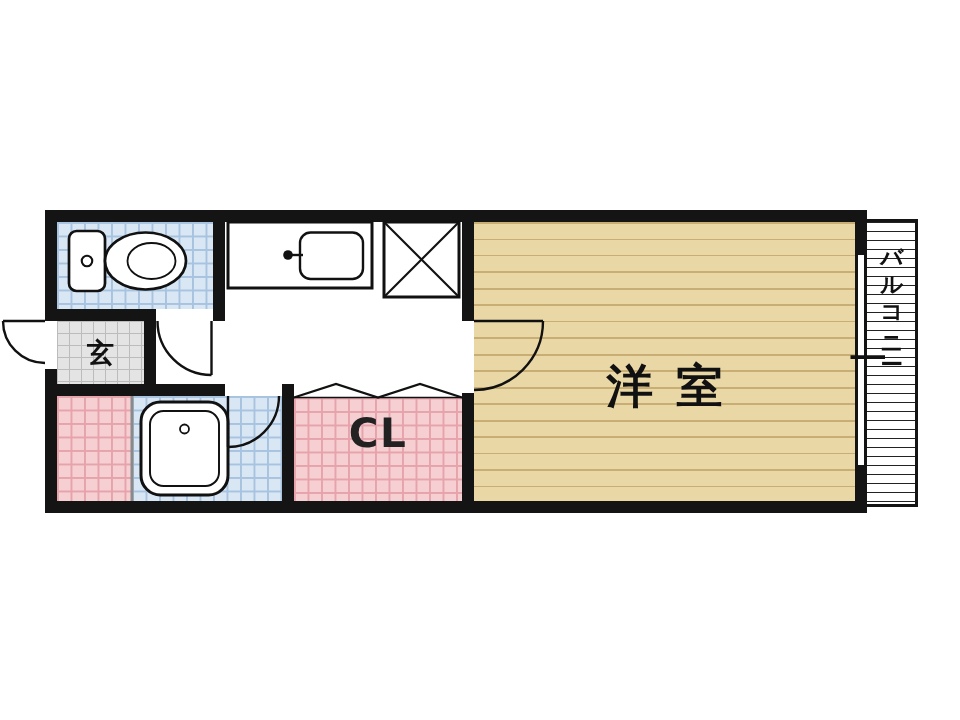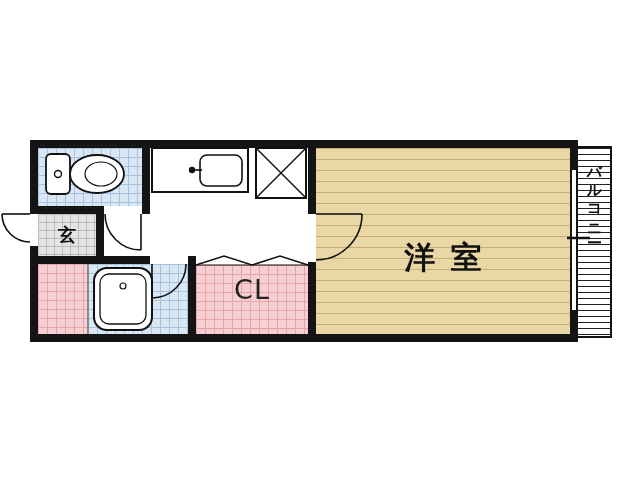--- a/index.html
+++ b/index.html
@@ -43,21 +43,21 @@
   .room-label{
     position:absolute;display:flex;flex-direction:column;
     align-items:center;justify-content:center;row-gap:10px;
     color:#111;
   }
   .room-name{font-size:31px;font-weight:600;letter-spacing:.5em;margin-left:.5em;}
   .room-size{font-size:30px;font-weight:600;letter-spacing:.05em;}
   .cl-label{
     position:absolute;left:196px;top:264px;width:112px;height:50px;
     display:flex;align-items:center;justify-content:center;
-    font-size:27px;font-weight:400;letter-spacing:1px;color:#222;
+    font-size:27px;font-weight:700;letter-spacing:1px;color:#222;
   }
   .genkan-label{
     position:absolute;left:38px;top:214px;width:58px;height:42px;
     display:flex;align-items:center;justify-content:center;
     font-size:18px;font-weight:700;color:#111;
   }
   .window{
     position:absolute;left:570px;top:170px;width:8px;height:140px;
     background:#fff;box-sizing:border-box;
     border-left:2px solid var(--wall,#141414);

